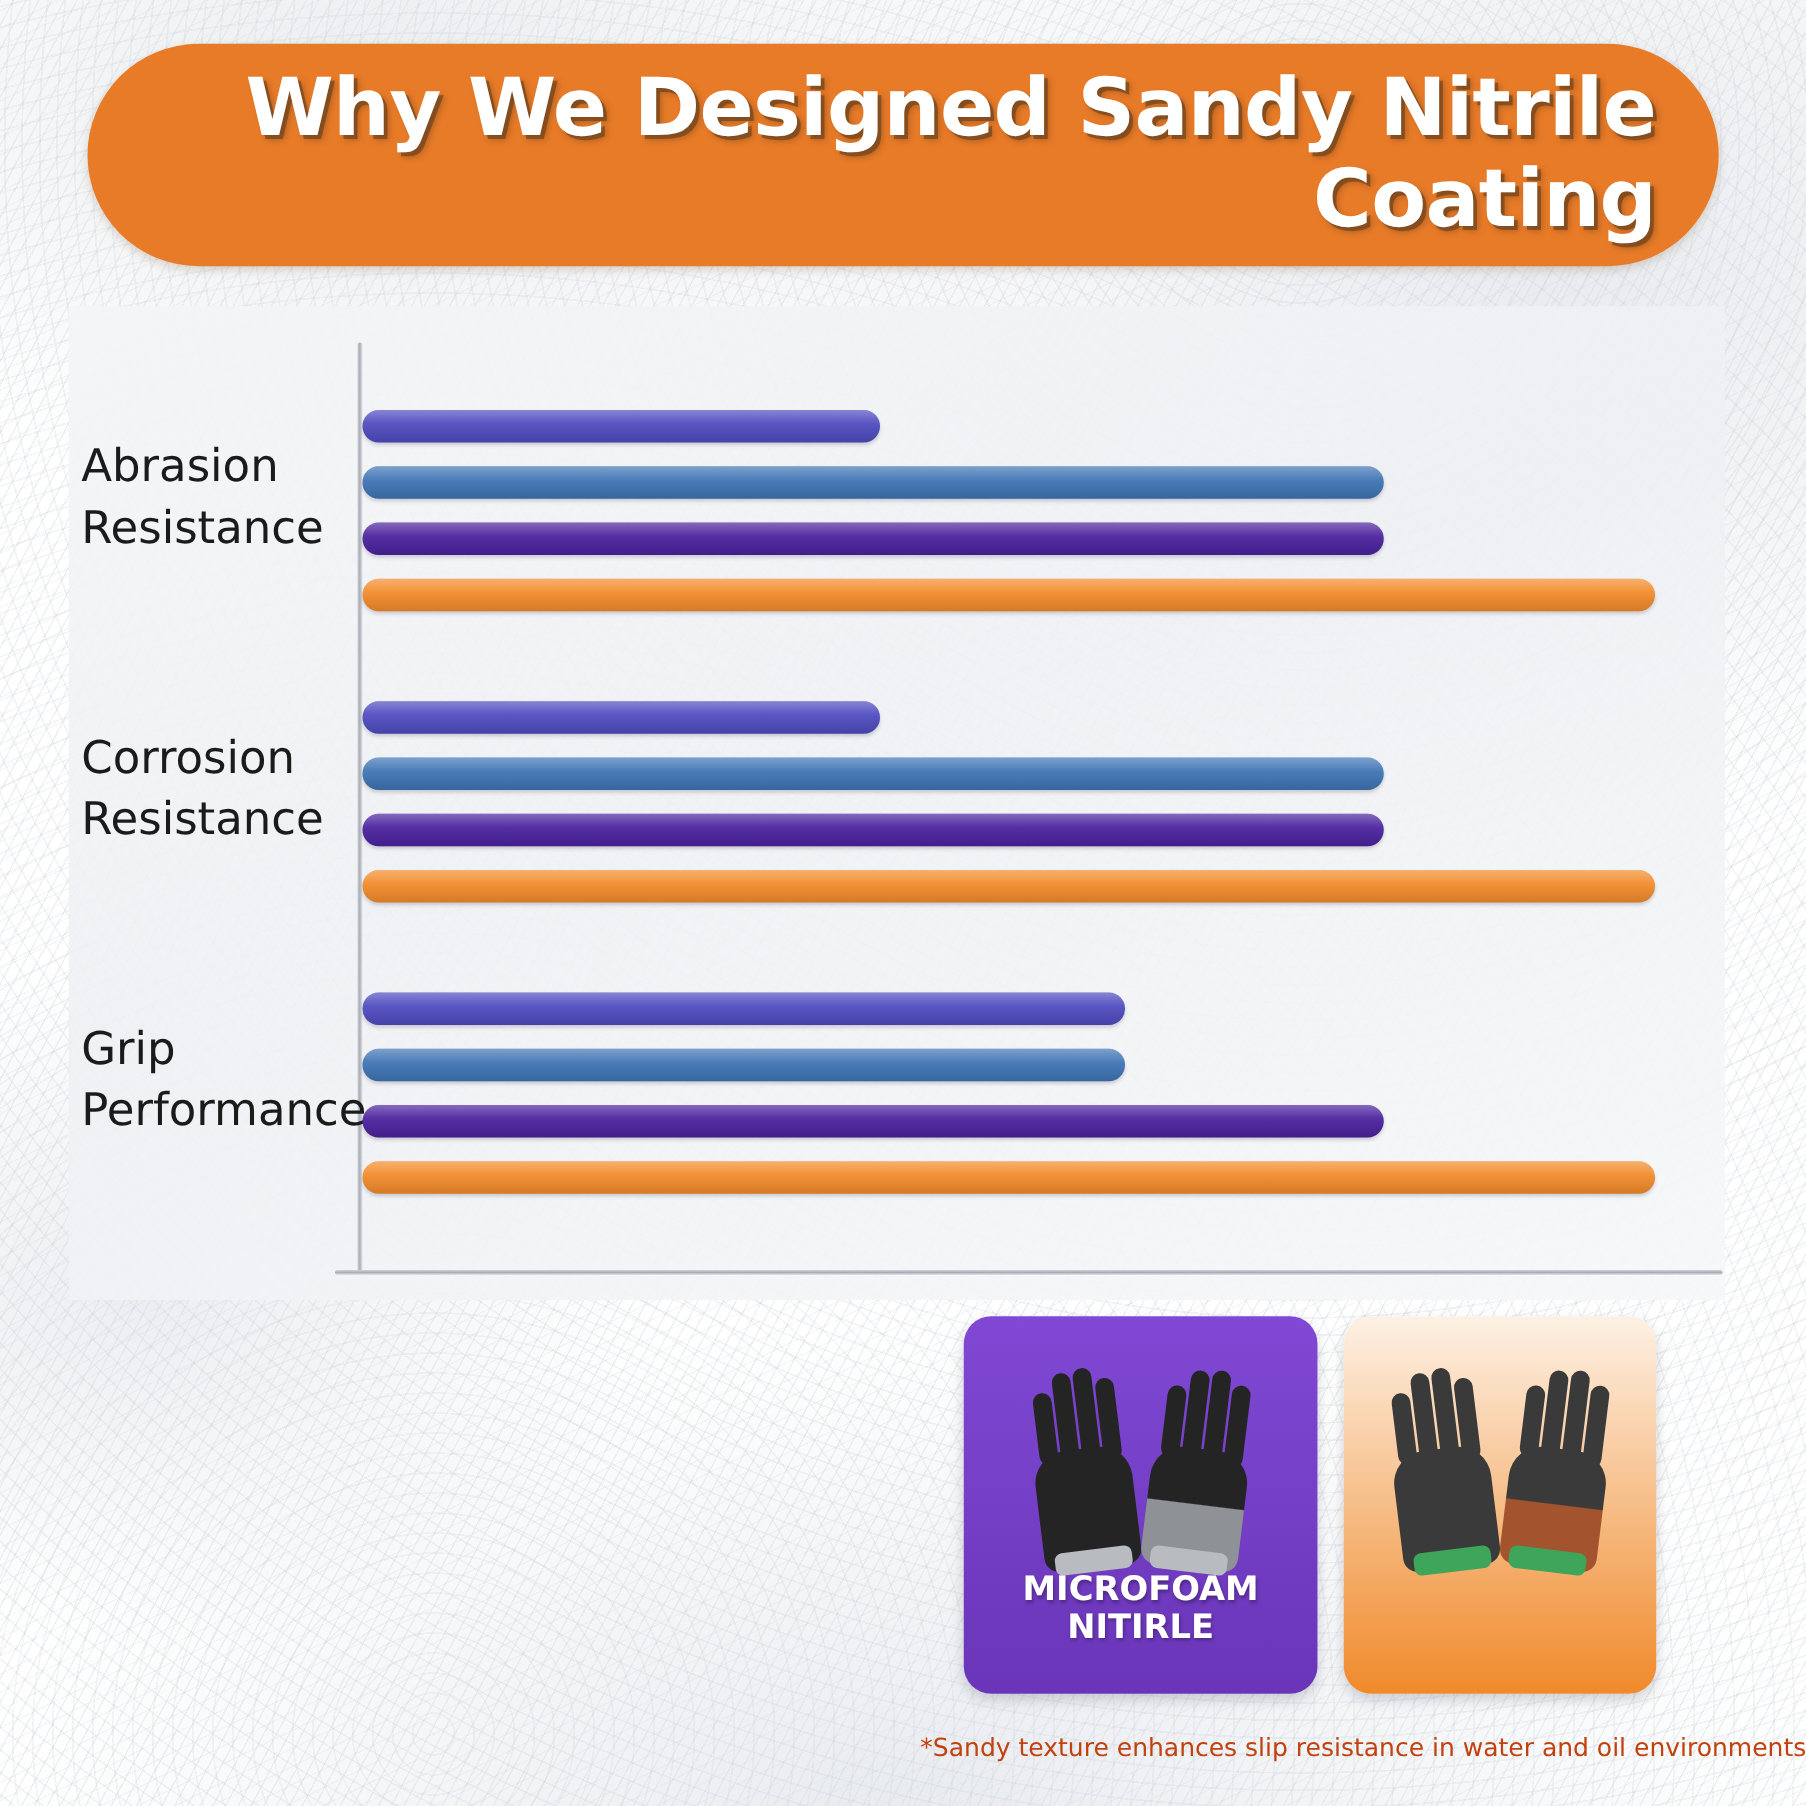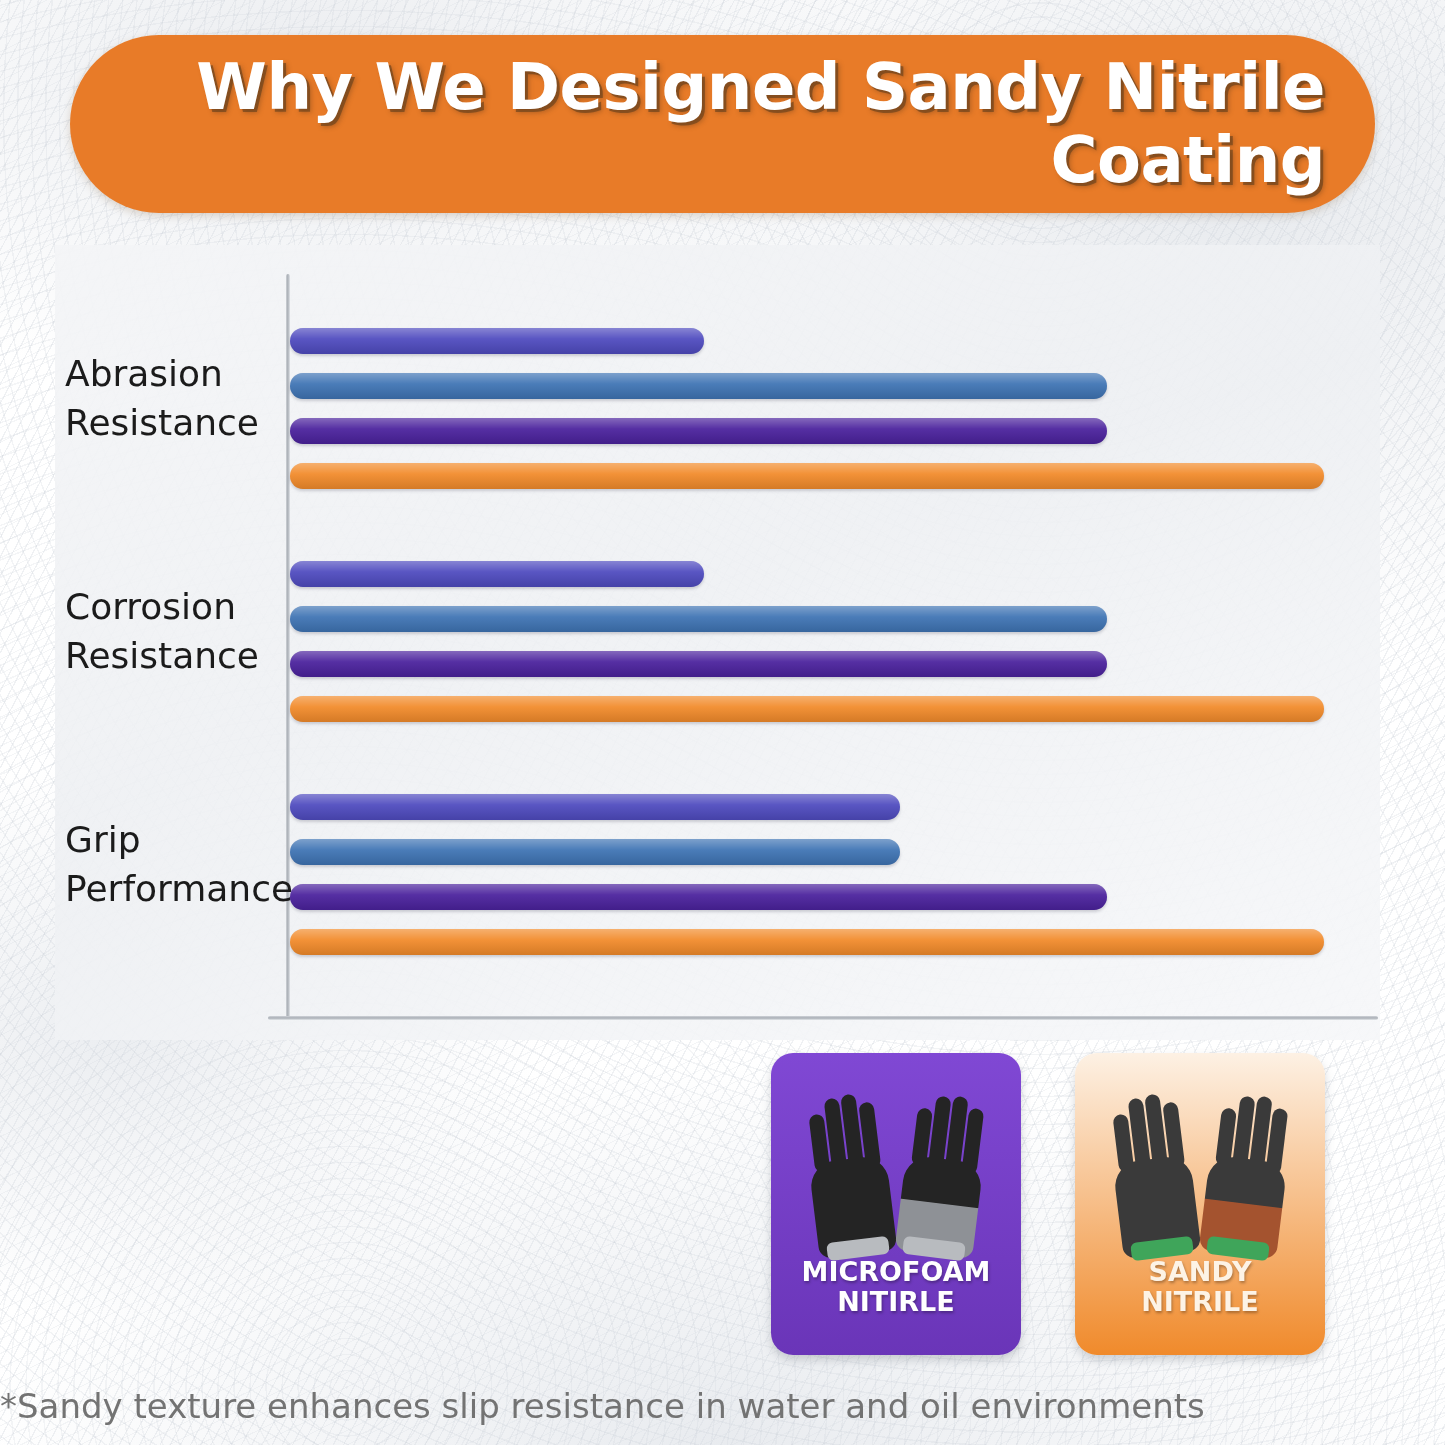--- a/index.html
+++ b/index.html
@@ -171,24 +171,24 @@
     text-shadow: 1px 2px 3px rgba(0,0,0,0.30);
     white-space: pre-line;
   }
   .legend-card.sandy .legend-label { color: #fdf3e6; }
 
   
   #footer-note {
     position: absolute;
     left: 0; top: 1386px;
     width: 1445px;
-    text-align: left;
+    text-align: right;
     font-family: "DejaVu Sans", sans-serif;
-    font-size: 34px;
-    color: #737373;
+    font-size: 20px;
+    color: #c2410c;
   }
 
   
   .glove-pair { position:absolute; left:50%; top:8px; transform:translateX(-50%); width:180px; height:180px; }
   .glove { position:absolute; bottom:0; width:78px; height:160px; border-radius:38px 38px 14px 14px; }
   .glove.left  { left:4px;  transform: rotate(-7deg); }
   .glove.right { right:4px; transform: rotate(7deg); }
   .glove .palm { position:absolute; left:0; right:0; bottom:0; height:96px; border-radius:26px 26px 12px 12px; }
   .glove .fingers { position:absolute; left:4px; right:4px; top:0; height:82px; }
   .glove .fingers i { position:absolute; top:0; width:15px; height:72px; border-radius:9px; display:block; }
@@ -231,21 +231,21 @@
         <div class="bar" style="left: 235px; top: 406px; width: 816.86px; height: 26px; background: rgb(75, 34, 157);"></div>
         <div class="bar" style="left: 235px; top: 451px; width: 1034px; height: 26px; background: rgb(242, 139, 43);"></div>
         <div class="bar" style="left: 235px; top: 549px; width: 610.06px; height: 26px; background: rgb(79, 75, 191);"></div>
         <div class="bar" style="left: 235px; top: 594px; width: 610.06px; height: 26px; background: rgb(63, 116, 180);"></div>
         <div class="bar" style="left: 235px; top: 639px; width: 816.86px; height: 26px; background: rgb(75, 34, 157);"></div>
         <div class="bar" style="left: 235px; top: 684px; width: 1034px; height: 26px; background: rgb(242, 139, 43);"></div>
       </div>
   </div>
 
   <div id="legend-row">
-      <div class="legend-card" style="left: 646px; width: 250px; background: linear-gradient(rgb(128, 72, 212) 0%, rgb(106, 53, 184) 100%);">
+      <div class="legend-card" style="left: 646px; width: 283px; background: linear-gradient(rgb(128, 72, 212) 0%, rgb(106, 53, 184) 100%);">
         <div class="legend-art">
           <div class="glove-pair">
             <div class="glove left">
               <div class="fingers">
                 <i style="background:#242424"></i>
                 <i style="background:#242424"></i>
                 <i style="background:#242424"></i>
                 <i style="background:#242424"></i>
               </div>
               <div class="palm" style="background:linear-gradient(180deg,#242424 0%,#242424 46%,#242424 47%,#242424 100%)"></div>
@@ -284,20 +284,18 @@
                 <i style="background:#3a3a3a"></i>
                 <i style="background:#3a3a3a"></i>
                 <i style="background:#3a3a3a"></i>
                 <i style="background:#3a3a3a"></i>
               </div>
               <div class="palm" style="background:linear-gradient(180deg,#3a3a3a 0%,#3a3a3a 46%,#a4532f 47%,#a4532f 100%)"></div>
               <div class="cuff" style="background:#3fa55a"></div>
             </div>
           </div>
         </div>
-        <div class="legend-label">SANDY
-NITRILE</div>
       </div>
     </div>
 
   <div id="footer-note">*Sandy texture enhances slip resistance in water and oil environments</div>
 
 </div>
 
 </body></html>

